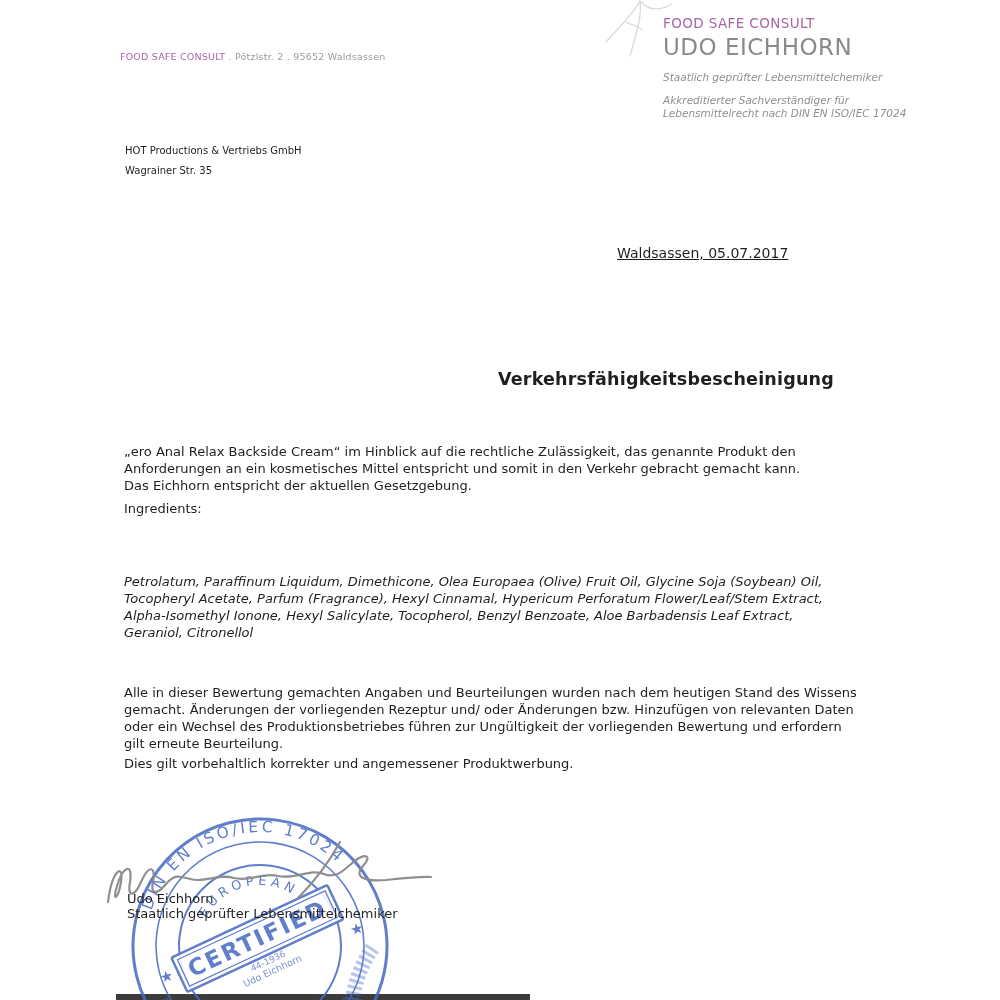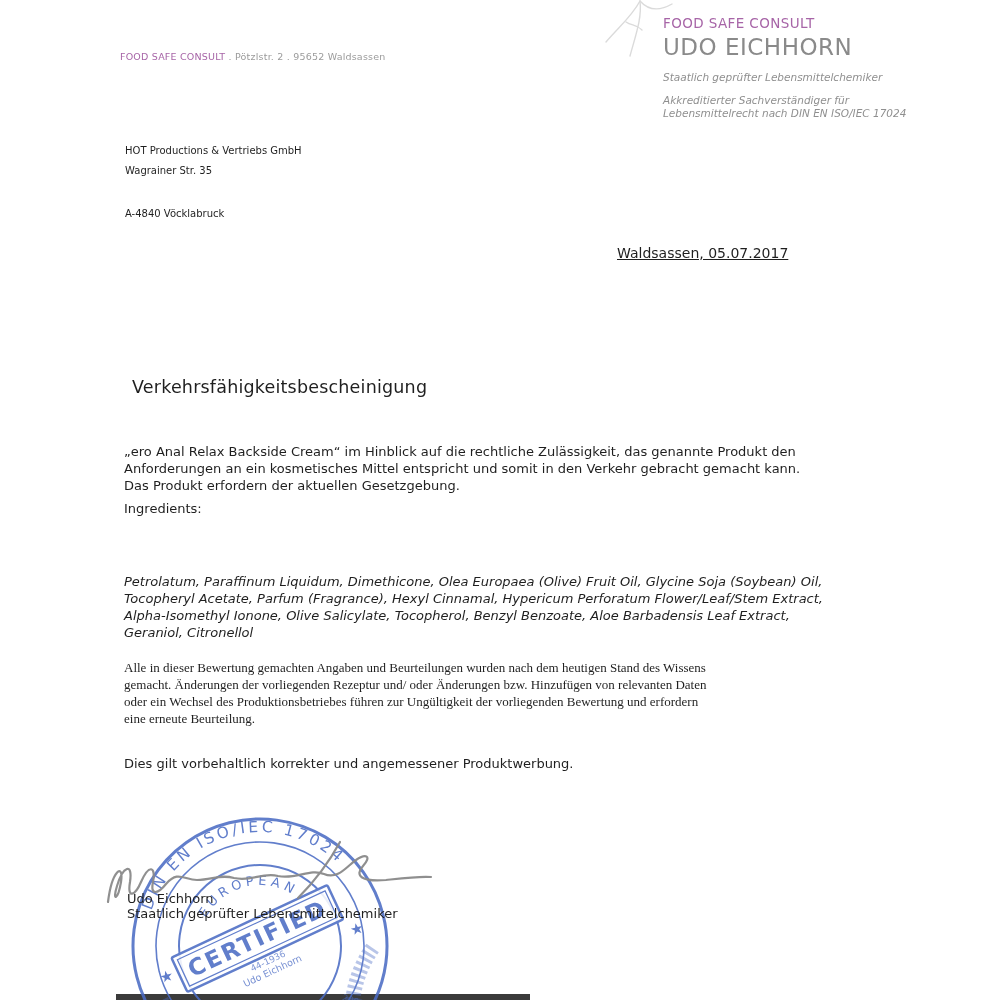--- a/index.html
+++ b/index.html
@@ -17,28 +17,28 @@
   .lh-name { color:#8a8a8a; font-size:23px; letter-spacing:0.5px; margin-top:3px; white-space:nowrap; }
   .lh-sub { color:#8f8f8f; font-style:italic; font-size:10.5px; line-height:13.5px; white-space:nowrap; }
   .lh-sub--first { margin-top:11px; }
   .lh-sub--group { margin-top:9px; }
   
   .recipient { position:absolute; left:125px; top:141px; font-size:10px; line-height:20px; }
   .recipient-city { margin-top:23px; }
   
   .dateline { position:absolute; left:617px; top:245px; font-size:14px; white-space:nowrap;text-decoration:underline; }
   
-  .doc-title { position:absolute; left:124px; top:369px; width:710px; margin:8px; text-align:left; font-size:17.5px; font-weight:normal; letter-spacing:0.2px; }
+  .doc-title { position:absolute; left:124px; top:369px; width:710px; margin:0; text-align:right; font-size:17.5px; font-weight:bold; letter-spacing:0.2px; }
   
   .body-block { position:absolute; left:124px; margin:0; font-size:13px; line-height:17px; }
   .body-block .line { white-space:nowrap; }
   .p1 { top:443px; }
   .ing-label { top:500px; }
   .ingredients { top:573px;font-style:italic; }
-  .p2 { top:659px;font-family:Liberation Serif, serif; }
+  .p2 { top:684px; }
   .p3 { top:755px; }
   
   .stamp-svg { position:absolute; left:126px; top:812px; z-index:1; }
   .sig-text { position:absolute; left:127px; top:891px; z-index:3; font-size:13px; line-height:15px; }
   .signature-svg { position:absolute; left:100px; top:836px; z-index:4; }
   .flourish-svg { position:absolute; left:596px; top:0; }
   .bottom-bar { position:absolute; left:116px; top:994px; width:414px; height:6px; background:#3b3b3b; }
 </style>
 </head>
 <body>
@@ -62,47 +62,46 @@
     <div class="lh-brand">FOOD SAFE CONSULT</div>
     <div class="lh-name">UDO EICHHORN</div>
     <div class="lh-sub lh-sub--first">Staatlich geprüfter Lebensmittelchemiker</div>
     <div class="lh-sub lh-sub--group">Akkreditierter Sachverständiger für</div>
     <div class="lh-sub">Lebensmittelrecht nach DIN EN ISO/IEC 17024</div>
   </div>
 
   <div class="recipient">
     <div>HOT Productions &amp; Vertriebs GmbH</div>
     <div>Wagrainer Str. 35</div>
-    <div class="recipient-city">A-4840 Vöcklabruck</div>
   </div>
 
   <div class="dateline">Waldsassen, 05.07.2017</div>
 
   <h1 class="doc-title">Verkehrsfähigkeitsbescheinigung</h1>
 
   <div class="body-block p1">
     <div class="line">„ero Anal Relax Backside Cream“ im Hinblick auf die rechtliche Zulässigkeit, das genannte Produkt den</div>
     <div class="line">Anforderungen an ein kosmetisches Mittel entspricht und somit in den Verkehr gebracht gemacht kann.</div>
-    <div class="line">Das Produkt erfordern der aktuellen Gesetzgebung.</div>
+    <div class="line">Das Eichhorn entspricht der aktuellen Gesetzgebung.</div>
   </div>
 
   <div class="body-block ing-label">Ingredients:</div>
 
   <div class="body-block ingredients">
     <div class="line">Petrolatum, Paraffinum Liquidum, Dimethicone, Olea Europaea (Olive) Fruit Oil, Glycine Soja (Soybean) Oil,</div>
     <div class="line">Tocopheryl Acetate, Parfum (Fragrance), Hexyl Cinnamal, Hypericum Perforatum Flower/Leaf/Stem Extract,</div>
-    <div class="line">Alpha-Isomethyl Ionone, Olive Salicylate, Tocopherol, Benzyl Benzoate, Aloe Barbadensis Leaf Extract,</div>
+    <div class="line">Alpha-Isomethyl Ionone, Hexyl Salicylate, Tocopherol, Benzyl Benzoate, Aloe Barbadensis Leaf Extract,</div>
     <div class="line">Geraniol, Citronellol</div>
   </div>
 
   <div class="body-block p2">
     <div class="line">Alle in dieser Bewertung gemachten Angaben und Beurteilungen wurden nach dem heutigen Stand des Wissens</div>
     <div class="line">gemacht. Änderungen der vorliegenden Rezeptur und/ oder Änderungen bzw. Hinzufügen von relevanten Daten</div>
     <div class="line">oder ein Wechsel des Produktionsbetriebes führen zur Ungültigkeit der vorliegenden Bewertung und erfordern</div>
-    <div class="line">eine erneute Beurteilung.</div>
+    <div class="line">gilt erneute Beurteilung.</div>
   </div>
 
   <div class="body-block p3">Dies gilt vorbehaltlich korrekter und angemessener Produktwerbung.</div>
 
   <svg class="stamp-svg" width="268" height="268" viewBox="0 0 268 268">
     <defs>
       <path id="arcTop" d="M 20,134 A 114,114 0 0 1 248,134" fill="none"></path>
       <path id="arcBottom" d="M 20,134 A 114,114 0 0 0 248,134" fill="none"></path>
       <path id="arcInner" d="M 73,134 A 61,61 0 0 1 195,134" fill="none"></path>
     </defs>

